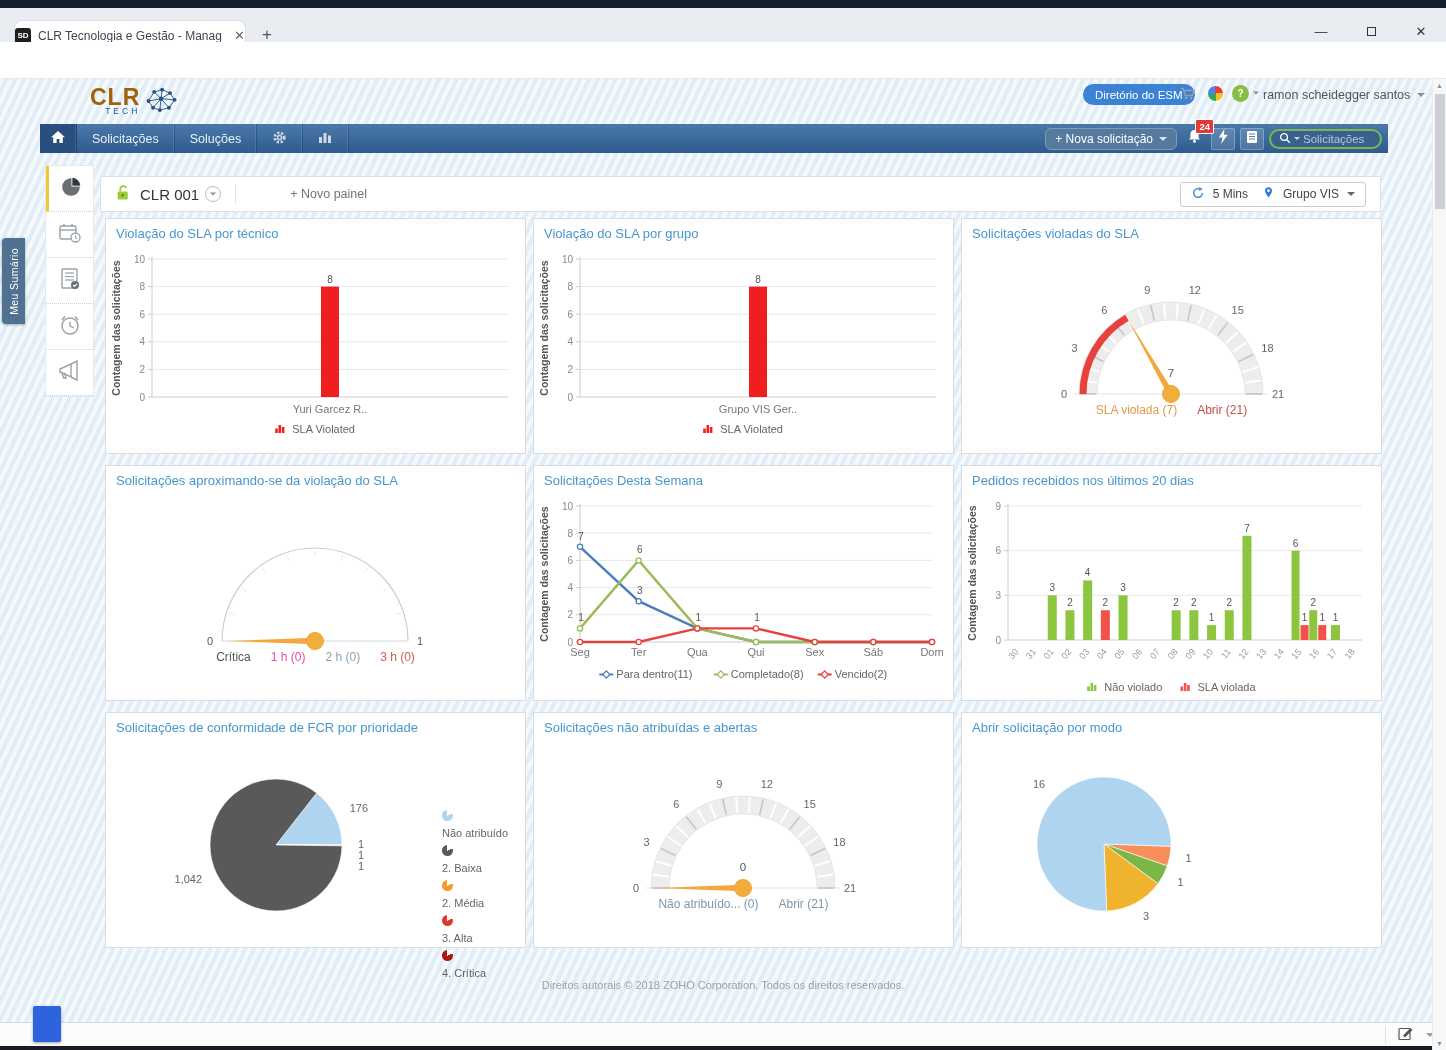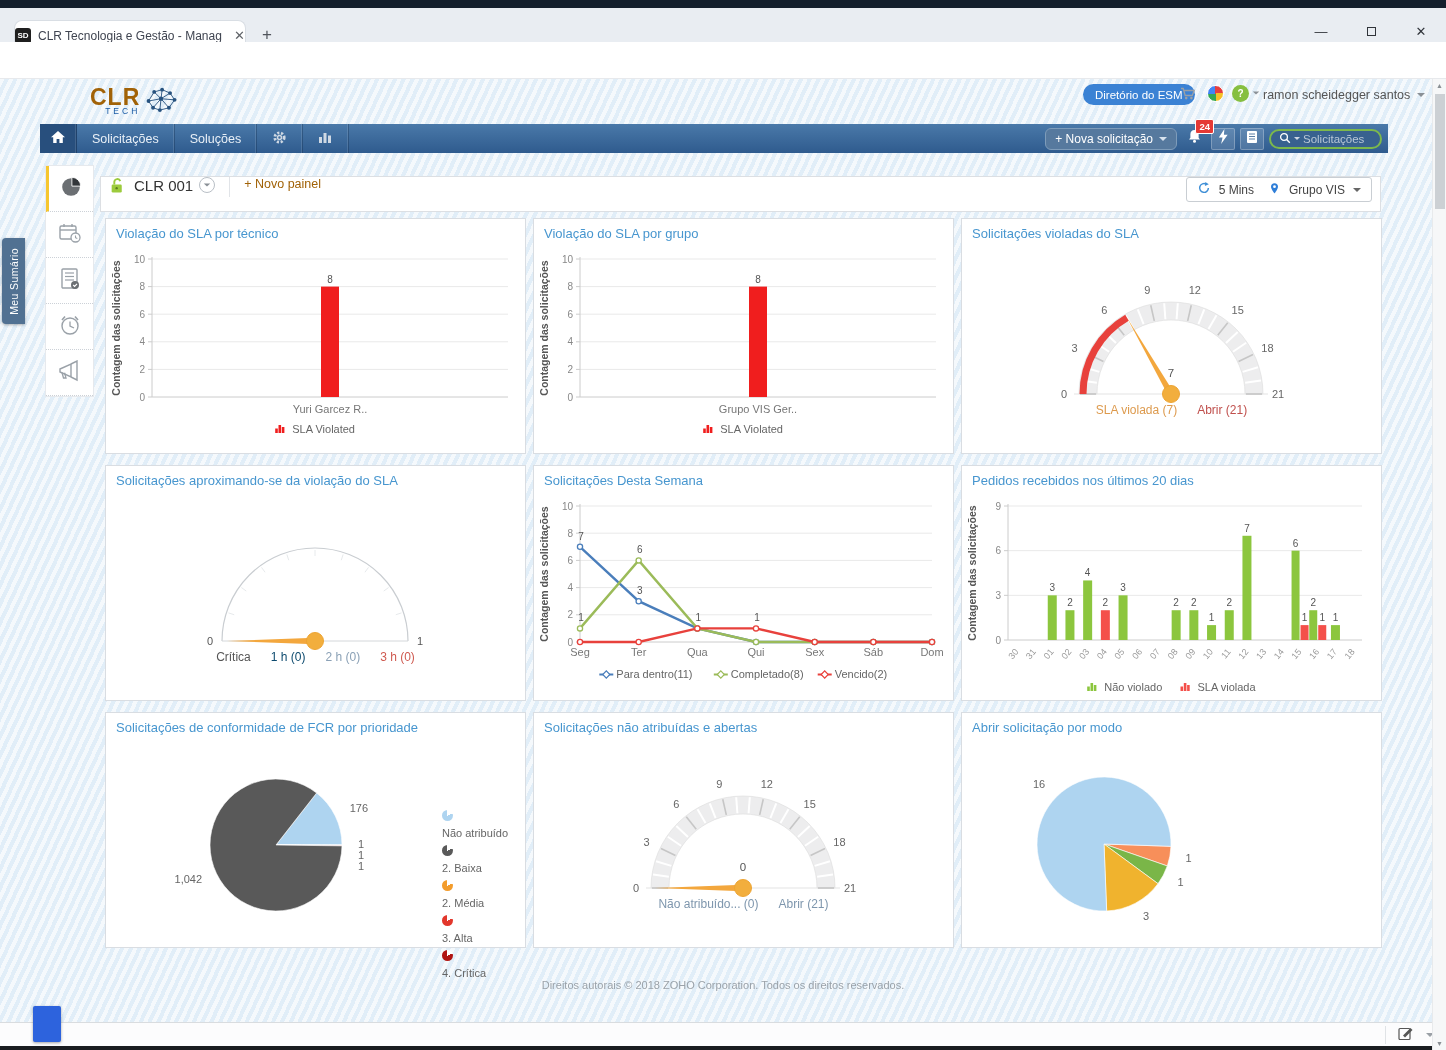--- a/index.html
+++ b/index.html
@@ -68,26 +68,26 @@
   .caret-sm { width:0; height:0; border-left:3px solid transparent; border-right:3px solid transparent; border-top:3px solid #cfd9e4; }
 
   
   #summary-tab { position:absolute; left:2px; top:238px; width:23px; height:86px; background:#517192; color:#fff; border-radius:4px 0 0 4px; display:flex; align-items:center; justify-content:center; box-shadow:0 1px 3px rgba(0,0,0,.3); }
   #summary-tab span { writing-mode:vertical-rl; transform:rotate(180deg); font-size:10.5px; letter-spacing:.4px; }
   #sidebar { position:absolute; left:45px; top:165px; width:49px; background:#fff; border:1px solid #e6e9ed; }
   .sb-item { height:46px; display:flex; align-items:center; justify-content:center; border-bottom:1px dotted #ccd1d7; }
   .sb-item.active { border-left:3px solid #f6c62e; }
 
   
-  #dash-toolbar { position:absolute; left:100px; top:176px; width:1281px; height:36px; background:#fff; border:1px solid #dcdfe3; display:flex; align-items:flex-start; padding:0 8px; }
+  #dash-toolbar { position:absolute; left:100px; top:176px; width:1281px; height:36px; background:#fff; border:1px solid #dcdfe3; display:flex; align-items:center; padding:0 14px; }
   #dash-name { font-size:15px; color:#333; margin:0 6px 0 8px; }
   #dash-caret { width:16px; height:16px; border-radius:50%; border:1px solid #b9bfc6; display:flex; align-items:center; justify-content:center; }
   #dash-caret .caret { transform:scale(.8); }
   #dash-divider { width:1px; height:20px; background:#e1e4e8; margin:0 14px; }
-  #new-panel-btn { color:#a16207; font-size:12.5px; }
+  #new-panel-btn { color:#737373; font-size:12.5px;margin-left:40px; }
   #filters-box { margin-left:auto; display:flex; align-items:center; gap:8px; border:1px solid #c9ced3; border-radius:3px; height:25px; padding:0 10px; font-size:12px; color:#444; }
 
   
   #grid { position:absolute; left:105px; top:218px; display:grid; grid-template-columns:repeat(3,421px); grid-auto-rows:236px; column-gap:7px; row-gap:11px; }
   .panel { position:relative; background:#fff; border:1px solid #d9dde2; }
   .panel-title { position:absolute; top:7px; left:10px; font-size:13px; color:#4796cf; white-space:nowrap; }
   svg.chart-mount { position:absolute; top:26px; left:0; }
   svg { font-family:"Liberation Sans", sans-serif; }
   .gauge-labels { position:absolute; top:184px; left:0; right:0; display:flex; justify-content:center; gap:20px; font-size:12px; }
   .pie-legend { position:absolute; font-size:11px; color:#666; line-height:13px; }
@@ -513,21 +513,21 @@
         <line x1="262.4884579586151" y1="75.37945351187979" x2="258.9617464448602" y2="80.23355547812946" stroke="#e7eaec"></line>
         <line x1="282.6205464881202" y1="95.51154204138493" x2="277.76644452187054" y2="99.03825355513978" stroke="#e7eaec"></line>
         <line x1="295.54614298285895" y1="120.87945351187977" x2="289.83980388508803" y2="122.73355547812946" stroke="#e7eaec"></line>
         <text x="104" y="153" font-size="11" fill="#555" text-anchor="middle">0</text>
         <text x="314" y="153" font-size="11" fill="#555" text-anchor="middle">1</text>
         <polygon points="121,149 209,145.8 209,152.2" fill="#f3a73d"></polygon>
         <circle cx="209" cy="149" r="8.5" fill="#f2ae3d" stroke="#eda433" stroke-width="1"></circle>
       </svg>
   <div class="gauge-labels">
         <span style="color: rgb(85, 85, 85);">Crítica</span>
-        <span style="color: #0c4a6e;">1 h (0)</span>
+        <span style="color: #ec4899;">1 h (0)</span>
         <span style="color: rgb(139, 161, 182);">2 h (0)</span>
         <span style="color: rgb(207, 90, 80);">3 h (0)</span>
       </div>
     </div>
   <div class="panel">
     <div class="panel-title">Solicitações Desta Semana</div>
     <svg class="chart-mount" width="419" height="206">
         <line x1="42" y1="150" x2="46" y2="150" stroke="#ccc"></line>
         <text x="39" y="153.5" font-size="10" fill="#888" text-anchor="end">0</text>
         <line x1="46" y1="122.8" x2="398" y2="122.8" stroke="#e9e9e9"></line>

